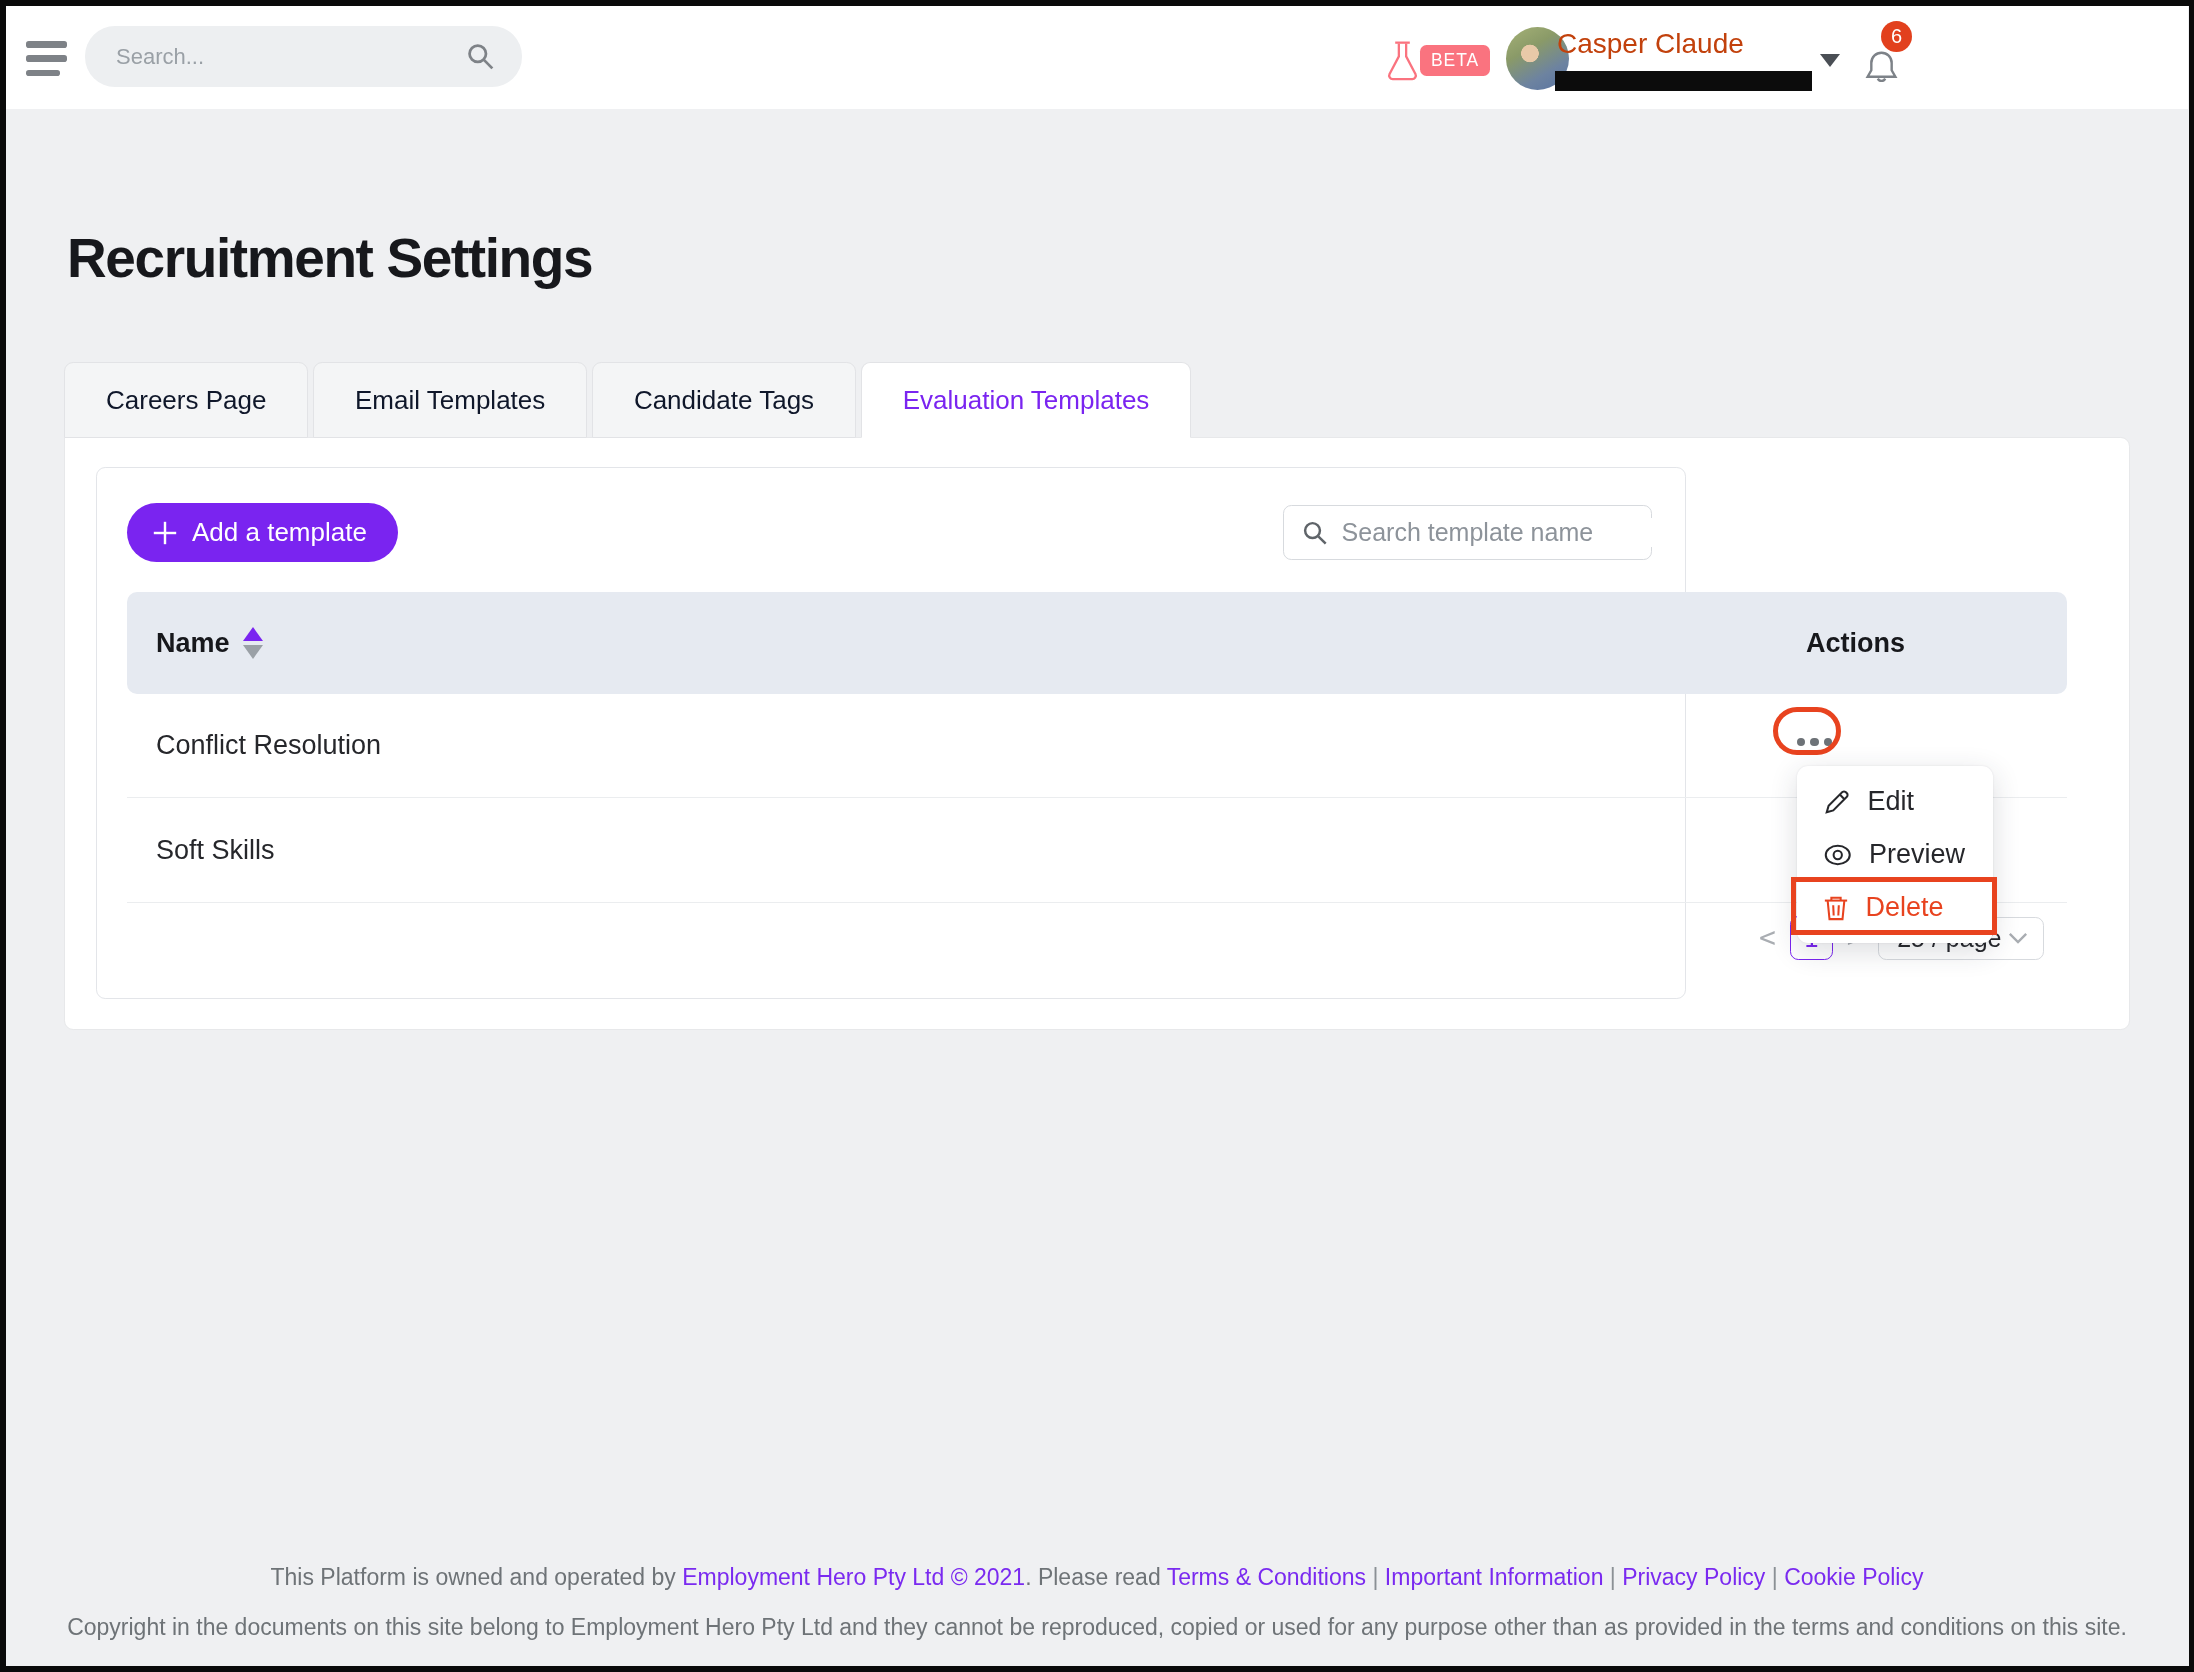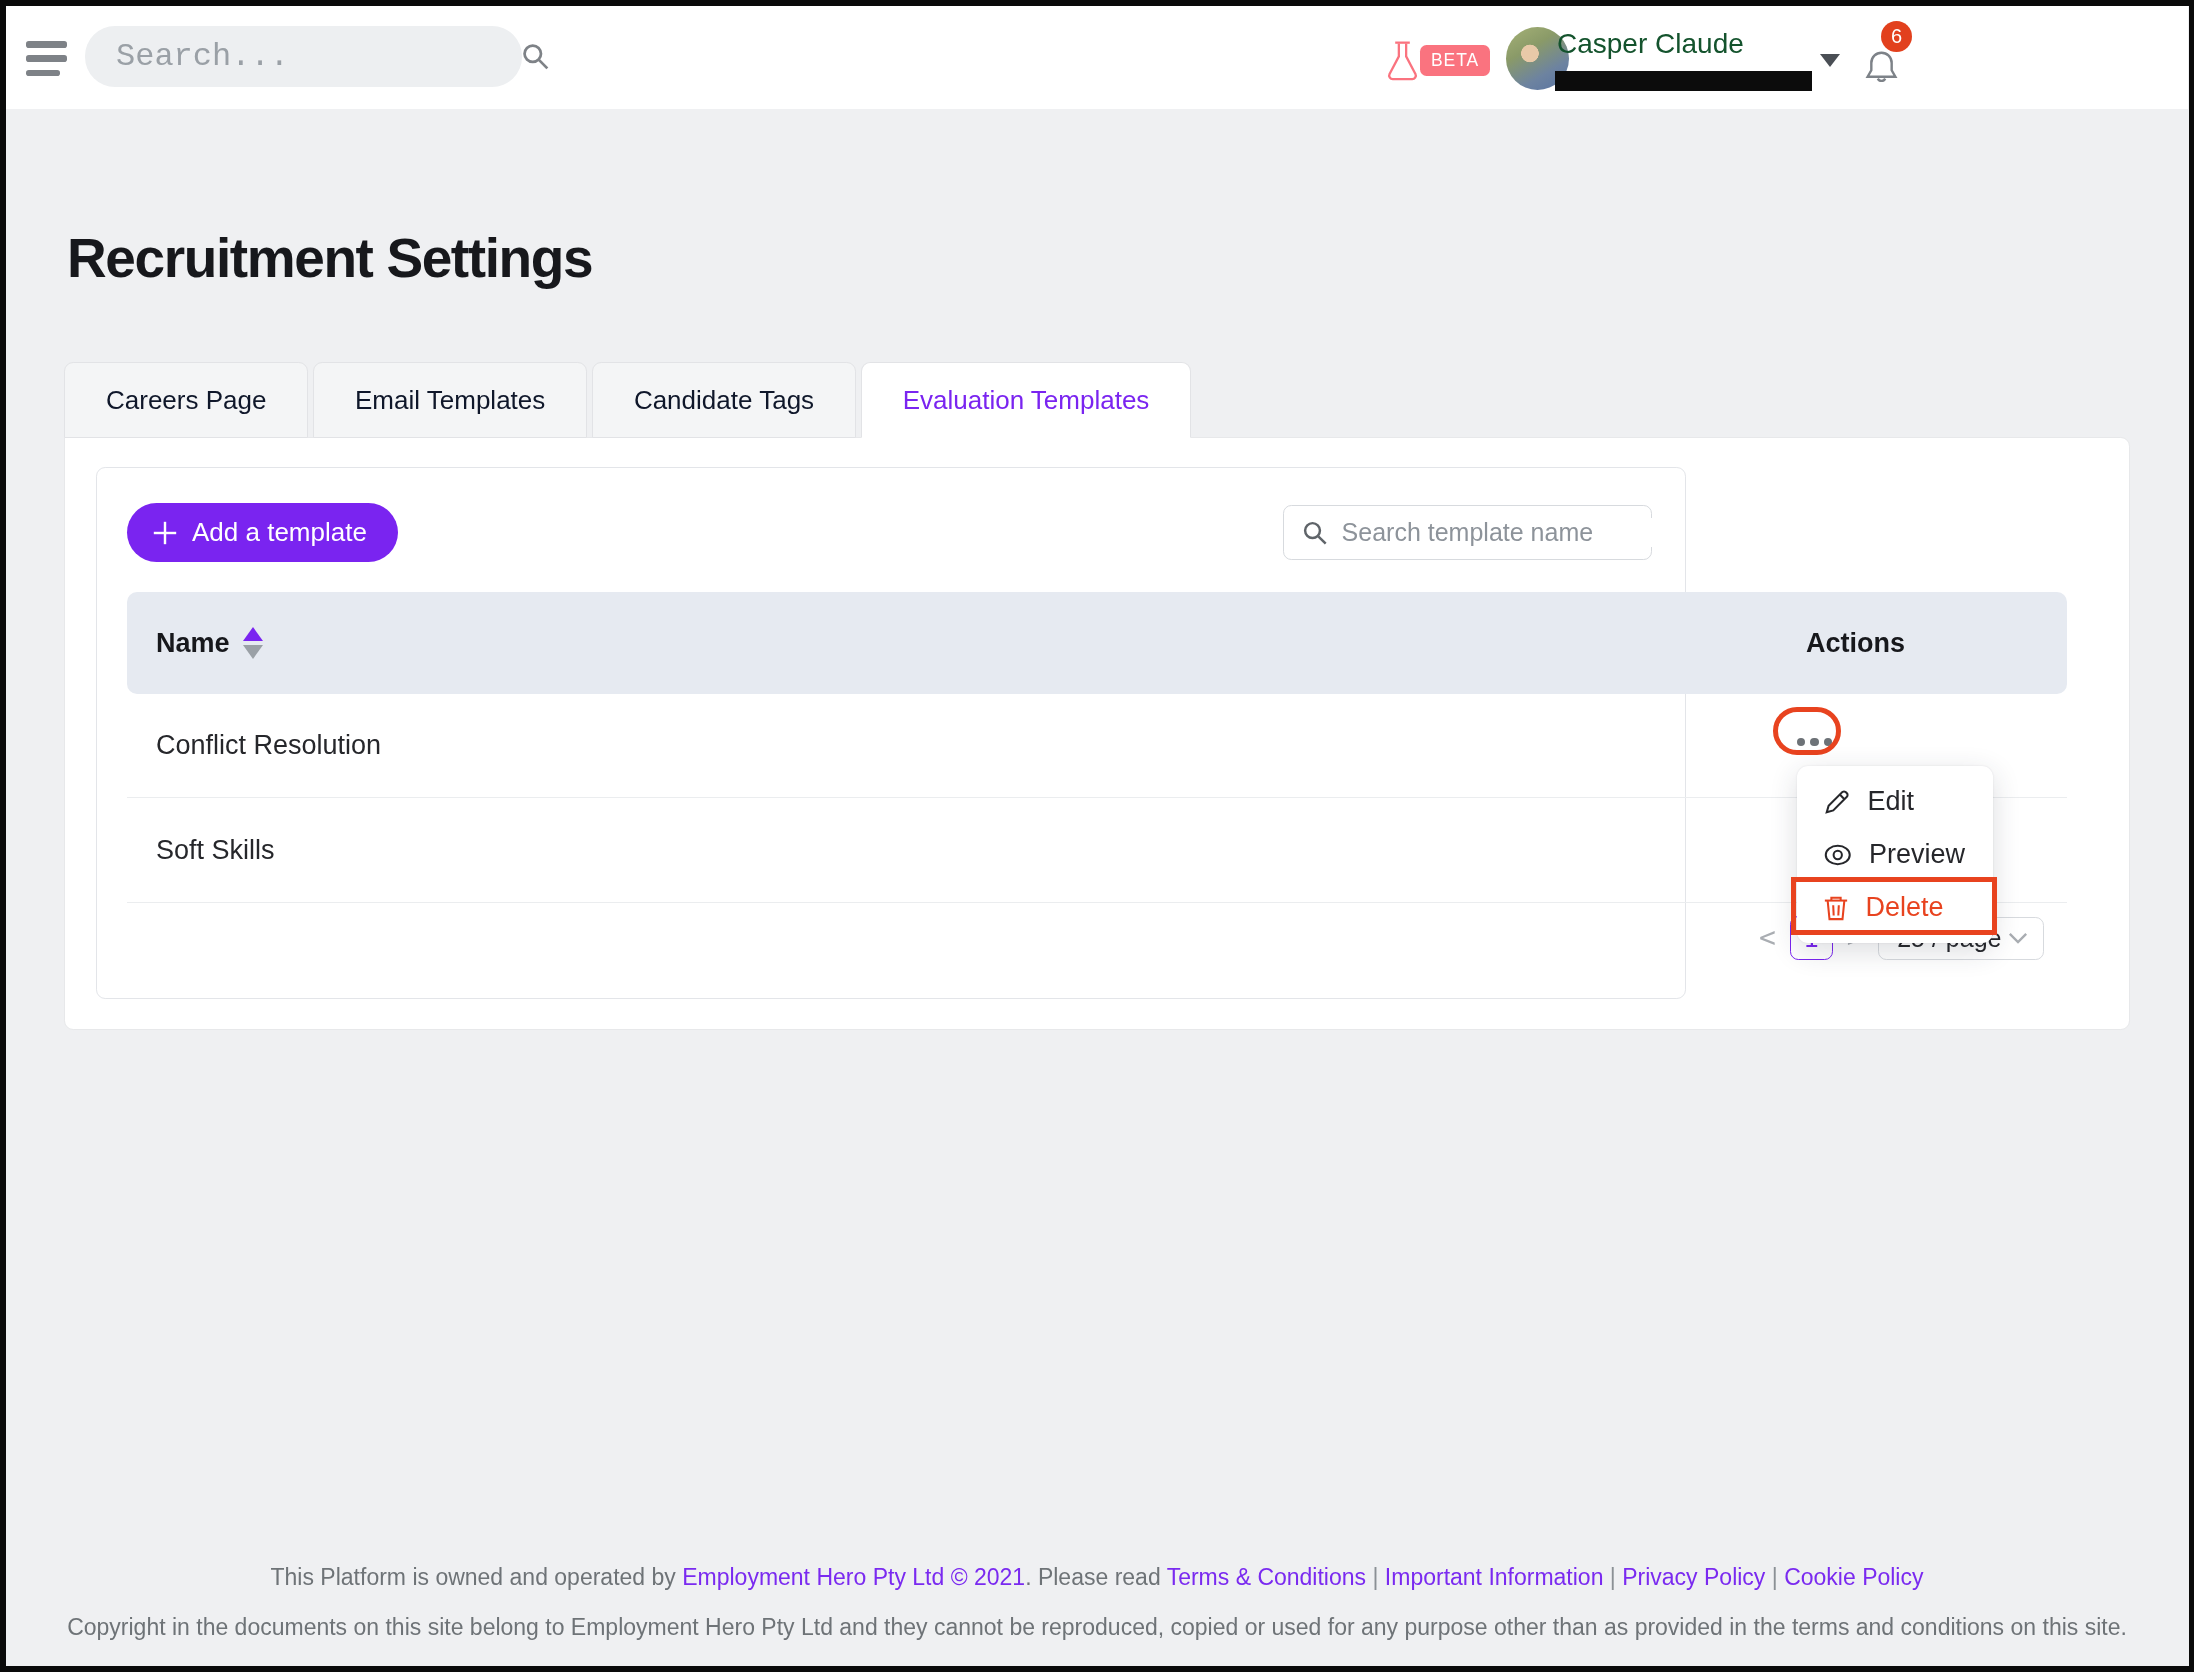--- a/index.html
+++ b/index.html
@@ -9,30 +9,30 @@
     position:relative; width:2195px; height:1672px;
     border:6.5px solid #0a0a0a; background:#eff0f2; overflow:hidden;
   }
 
   
   .topbar{ position:absolute; left:0; top:0; width:2182px; height:103px; background:#ffffff; }
   .hamburger{ position:absolute; left:20px; top:35px; width:41px; height:35px; display:flex; flex-direction:column; justify-content:space-between; cursor:pointer;}
   .hamburger span{ display:block; height:6.5px; border-radius:2.8px; background:#7e8287; }
   .hamburger span:nth-child(3){ width:82%; }
   .search-pill{ position:absolute; left:79px; top:20px; width:437px; height:61px; background:#edeff1; border-radius:30px; display:flex; align-items:center; padding:0 26px 0 31px; }
-  .search-pill input{ flex:1; border:none; outline:none; background:transparent; font-size:32px; color:#3c4147; font-family:Liberation Mono, monospace; }
+  .search-pill input{ flex:1; border:none; outline:none; background:transparent; font-size:22px; color:#3c4147; font-family:Liberation Sans, sans-serif; }
   .search-pill input::placeholder{ color:#9aa0a6; }
   .beta-flask{ position:absolute; left:1378px; top:33px; }
   .beta-badge{ position:absolute; left:1414px; top:31px; height:31px; padding:0 11px; background:#fa737f; border-radius:6.5px; color:#fff; font-size:17.5px; letter-spacing:0.9px; display:flex; align-items:center;margin-top:8px; }
   .avatar{ position:absolute; left:1500px; top:21px; width:63px; height:63px; border-radius:50%;
     background:
       radial-gradient(circle at 38% 42%, #e8c9a8 0 16%, transparent 17%),
       linear-gradient(150deg,#a6b277 0%,#8a9a68 35%,#6d83a0 70%,#5873a2 100%);
   }
-  .user-name{ position:absolute; left:1551px; top:22px; font-size:28px; color:#14532d; }
+  .user-name{ position:absolute; left:1551px; top:22px; font-size:28px; color:#c2410c; }
   .redaction-bar{ position:absolute; left:1549px; top:65px; width:257px; height:20px; background:#0c0c0c; }
   .user-caret{ position:absolute; left:1814px; top:48px; width:0; height:0; border-left:10px solid transparent; border-right:10px solid transparent; border-top:13px solid #4a4f55; }
   .bell{ position:absolute; left:1857px; top:42px; }
   .notif-badge{ position:absolute; left:1875px; top:14.8px; width:31px; height:31px; border-radius:50%; background:#e2401d; color:#fff; font-size:20px; display:flex; align-items:center; justify-content:center; }
 
   
   .page-title{ position:absolute; left:61px; top:220px; font-size:55px; font-weight:800; letter-spacing:-1.4px; color:#17181c; }
 
   .tabs{ position:absolute; left:58px; top:356px; display:flex; z-index:3; }
   .tab{ height:76px; padding:0 41px; display:flex; align-items:center; font-size:26px; color:#0f172a;

